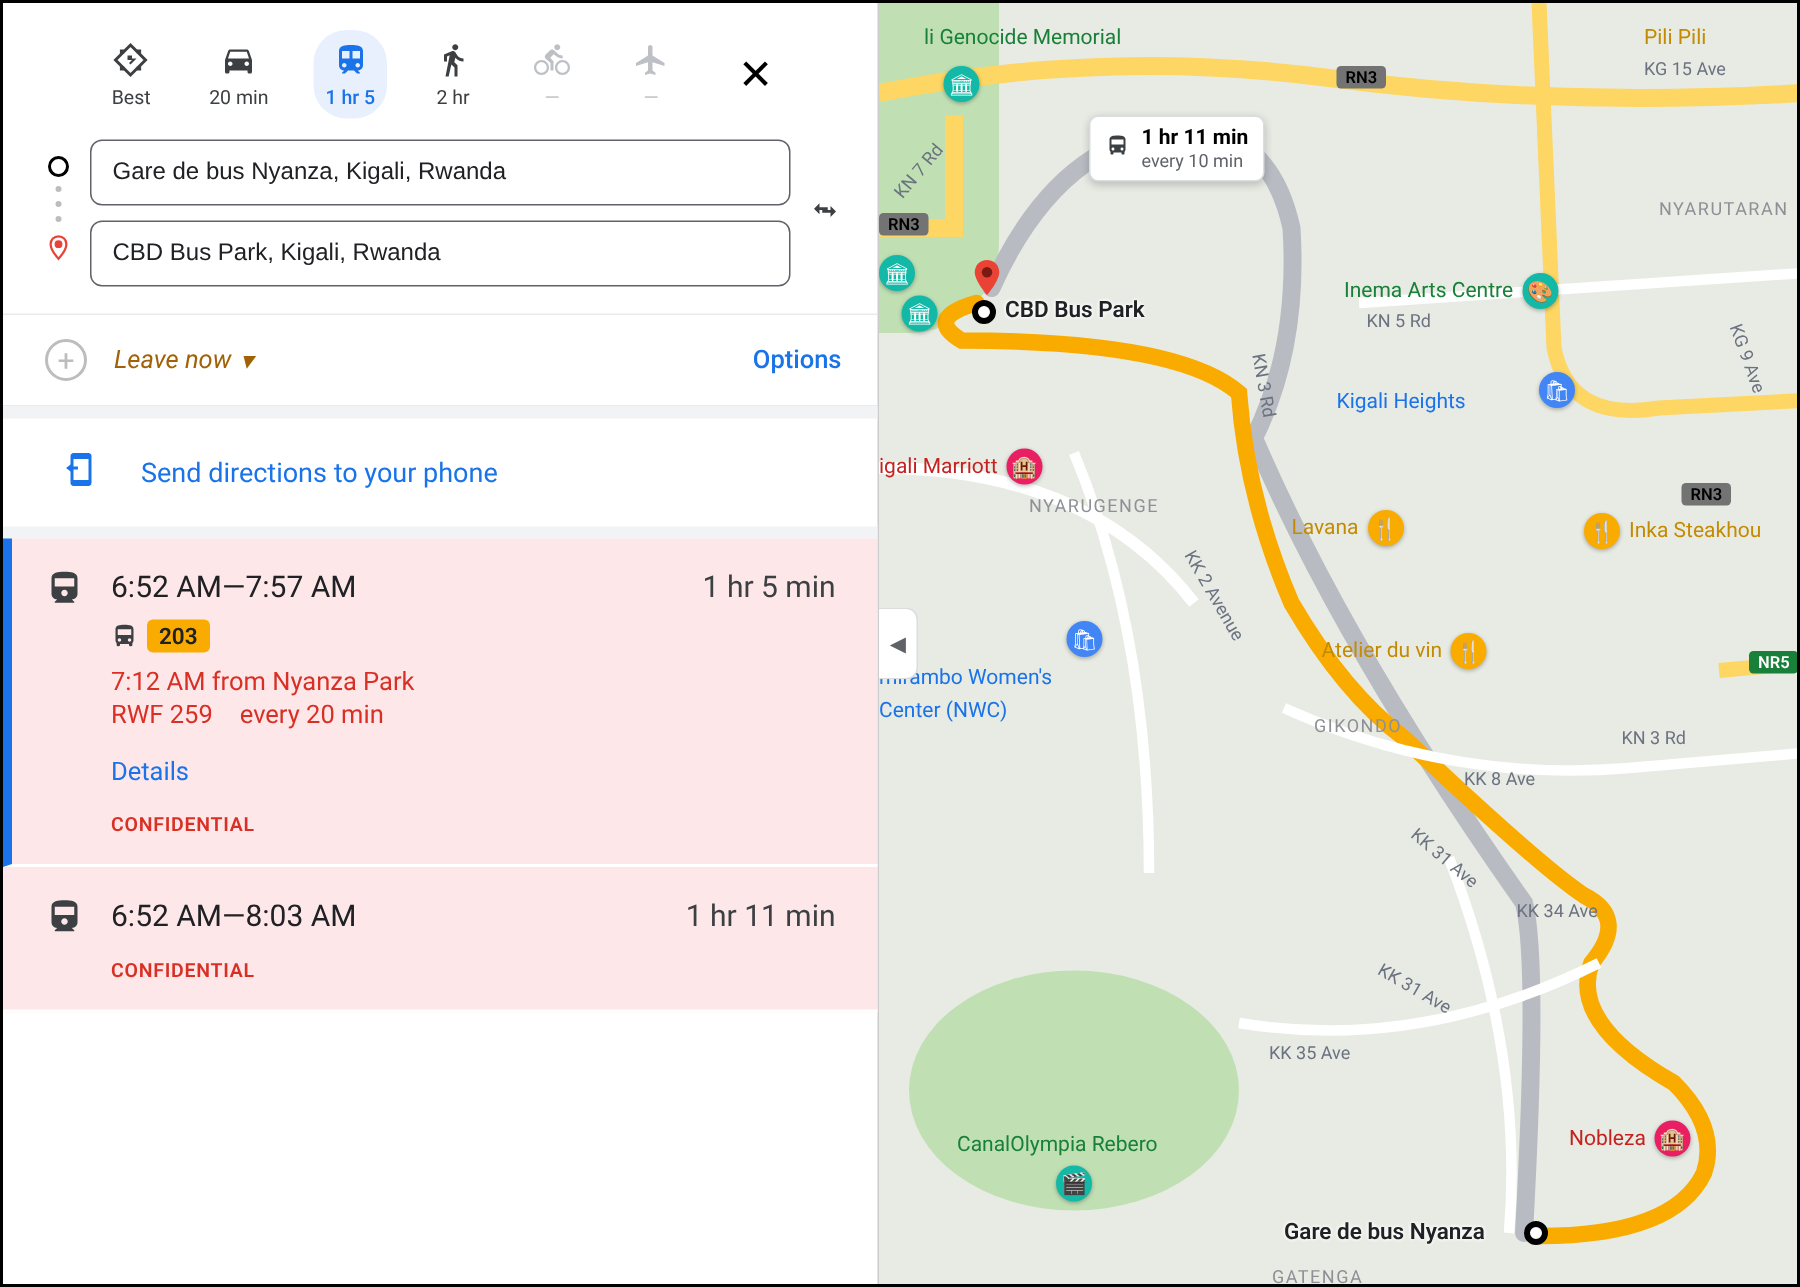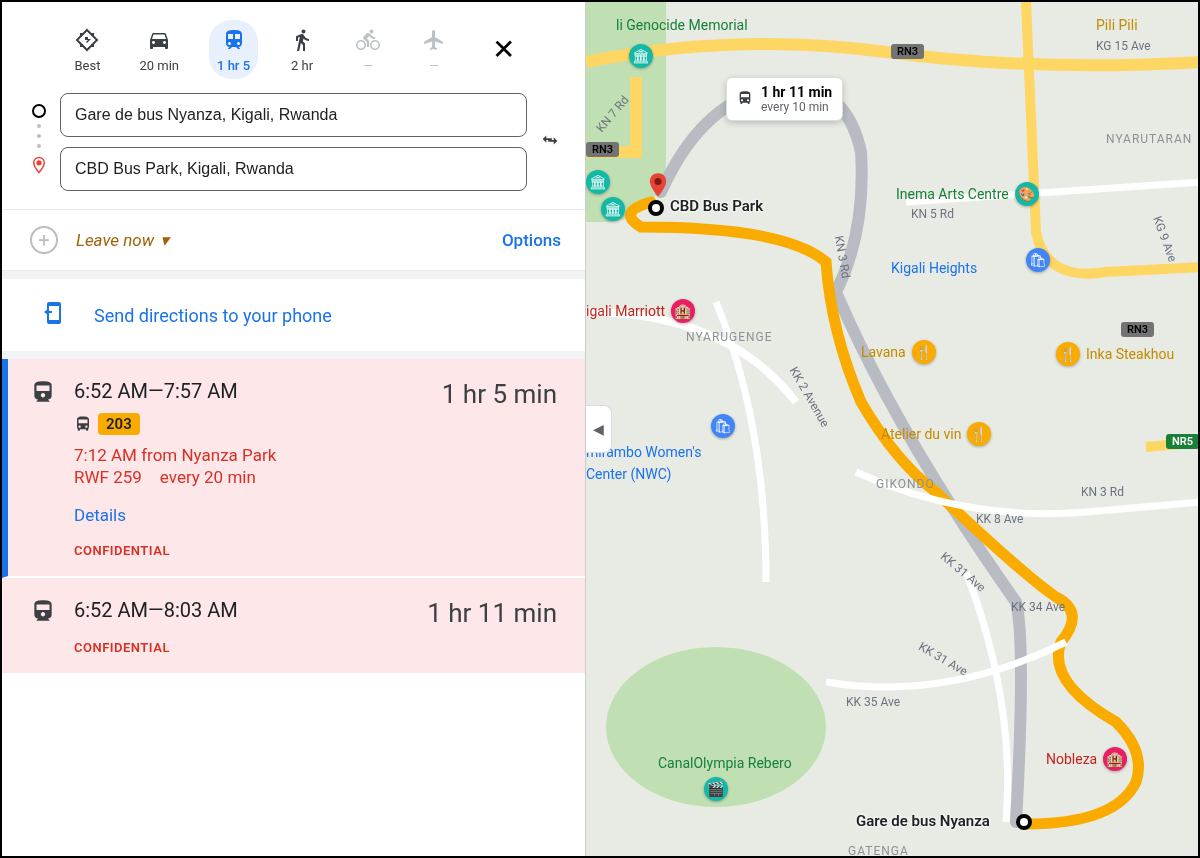--- a/index.html
+++ b/index.html
@@ -36,21 +36,21 @@
   .sendrow{ display:flex; align-items:center; padding:22px 24px 22px 40px; gap:28px; border-top:8px solid #f1f3f4; border-bottom:8px solid #f1f3f4;}
   .sendrow .sendico{ color:#1a73e8;}
   .sendrow .sendtxt{ color:#1a73e8; font-size:18px; cursor:pointer;}
   
   .route{ background:#fde7e9; padding:20px 28px 18px 28px; border-bottom:2px solid #fff;}
   .route.active{ border-left:6px solid #1a73e8; padding-left:22px;}
   .route .toprow{ display:flex; align-items:flex-start; gap:18px;}
   .route .ric{ flex:none;}
   .route .main{ flex:1;}
   .route .timespan{ font-size:20px; color:#202124; }
-  .route .dur{ font-size:26px; color:#3c4043; margin-left:auto;}
+  .route .dur{ font-size:20px; color:#3c4043; margin-left:auto;}
   .chips{ display:flex; align-items:center; gap:6px; margin-top:10px;}
   .chip{ background:#f9ab00; color:#202124; font-weight:600; font-size:15px; padding:2px 8px; border-radius:4px;}
   .busico{ color:#3c4043; display:inline-flex;}
   .walkico{ color:#5f6368; display:inline-flex;}
   .gt{ color:#bdbdbd; font-size:15px;}
   .from{ color:#d93025; font-size:17px; margin-top:10px;}
   .fare{ color:#d93025; font-size:17px; margin-top:2px;}
   .fare .freq{ margin-left:18px;}
   .details{ color:#1a73e8; font-size:17px; margin-top:18px; cursor:pointer;}
   .conf{ color:#d93025; font-size:13px; font-weight:600; letter-spacing:0.5px; margin-top:18px;}
@@ -281,21 +281,21 @@
           <span class="pn" style="background:#f9ab00;">🍴</span>
         </div>
       <div class="poi" style="left:470px; top:340px;">
           <span class="pn" style="background:#f9ab00;">🍴</span>
           <span style="color:#c48b00;font-size:14px;white-space:nowrap;">Inka Steakhou</span>
         </div>
       <div class="poi" style="left:295px; top:420px;">
           <span style="color:#c48b00;font-size:14px;">Atelier du vin</span>
           <span class="pn" style="background:#f9ab00;">🍴</span>
         </div>
-      <div class="poi" style="left:72px; top:753px;">
+      <div class="poi" style="left:52px; top:753px;">
           <span style="color:#188038;font-size:14px;">CanalOlympia Rebero</span>
         </div>
       <div class="poi" style="left:118px; top:775px;">
           <span class="pn" style="background:#14b8a6;">🎬</span>
         </div>
       <div class="poi" style="left:460px; top:745px;">
           <span style="color:#c5221f;font-size:14px;">Nobleza</span>
           <span class="pn" style="background:#e91e63;">🏨</span>
         </div>
       <div class="poi" style="left:510px; top:15px;">

